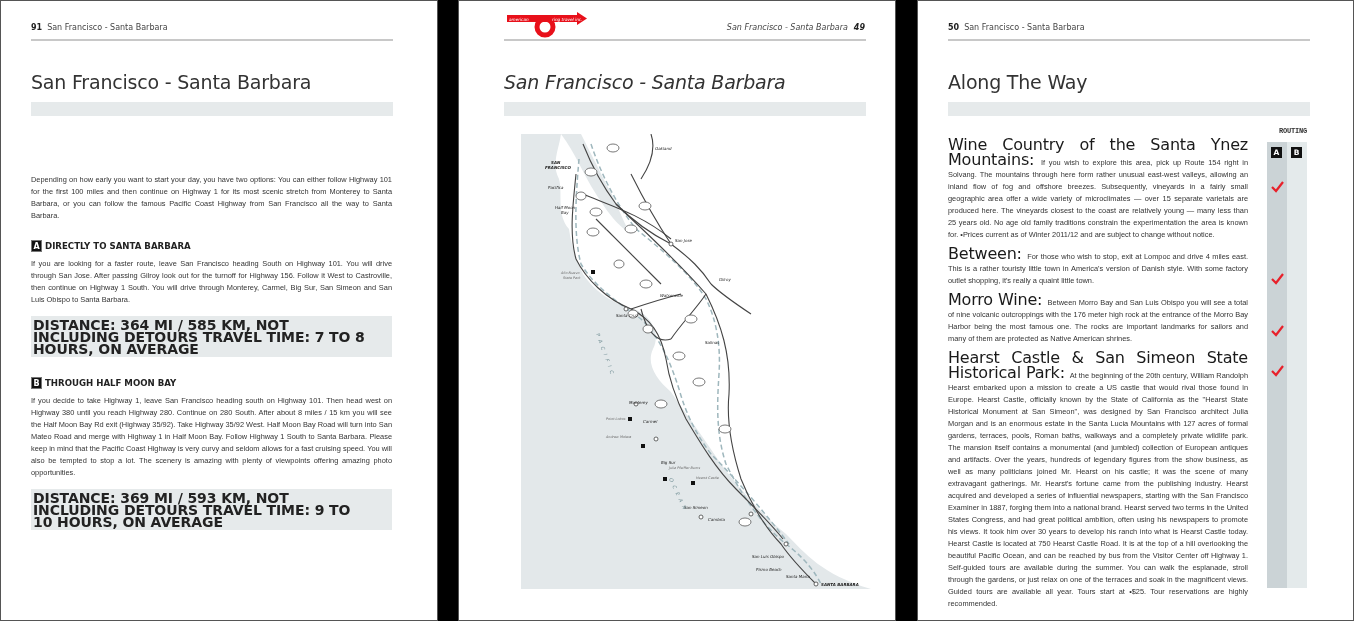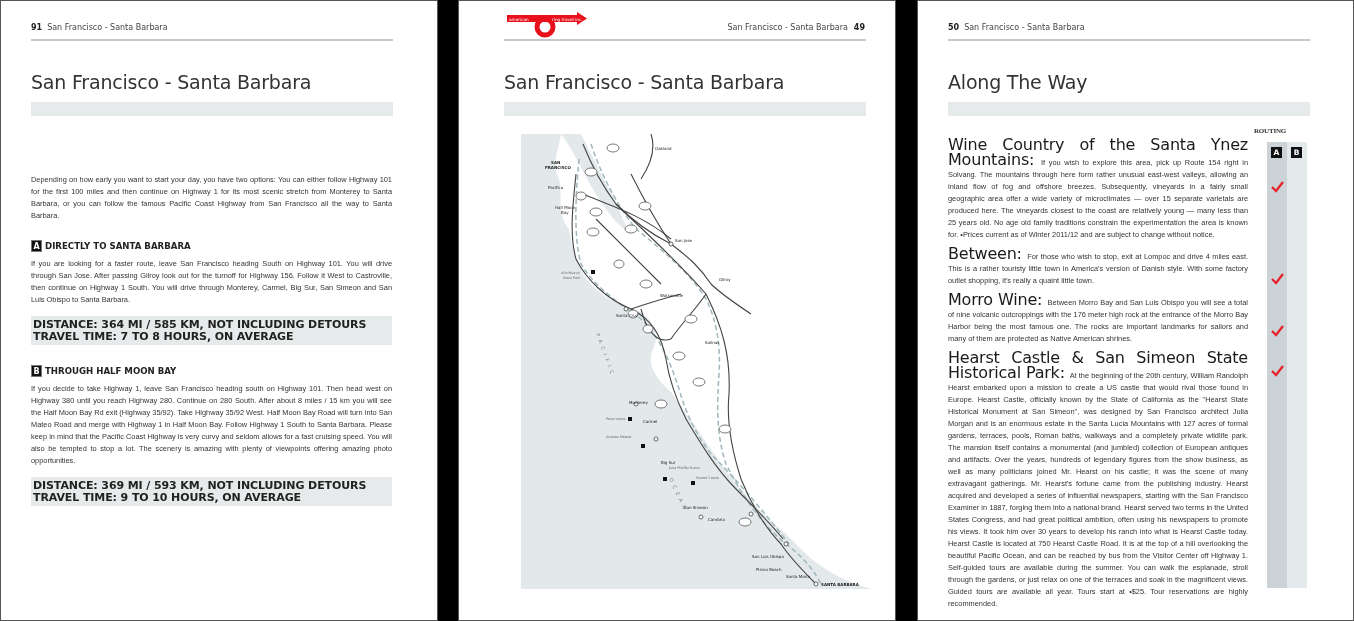--- a/index.html
+++ b/index.html
@@ -4,21 +4,21 @@
 <style>
   * { box-sizing: border-box; margin: 0; padding: 0; }
   html, body { width: 1354px; height: 621px; overflow: hidden; background: #000; }
   body { position: relative; font-family: "Liberation Sans", sans-serif; color: #222; }
 
   .page {
     position: absolute; top: 0; height: 621px; background: #fff;
     border: 1px solid #555; overflow: hidden;
   }
   #page-left  { left: 0; width: 438px; }
-  #page-mid   { left: 458px; width: 438px; }
+  #page-mid   { left: 458px; width: 438px; font-style: italic; }
   #page-right { left: 917px; width: 437px; }
 
   .running-head {
     position: absolute; top: 22px; font-size: 8px; color: #444;
     font-family: "DejaVu Sans", sans-serif; letter-spacing: 0;
   }
   .running-head b { font-weight: bold; color: #222; margin-right: 5px; }
   .head-rule { position: absolute; top: 38px; height: 2px; background: #c8c8c8; }
 
   .page-title {
@@ -35,41 +35,41 @@
     display: flex; align-items: center; gap: 3px; margin-top: 14px; margin-bottom: 6px;
     font-family: "DejaVu Sans", sans-serif; font-weight: bold; font-size: 8.6px; color: #222;
   }
   .route-badge {
     display: inline-flex; align-items: center; justify-content: center;
     width: 11px; height: 12px; background: #111; color: #fff;
     font-size: 8px; font-weight: bold; border: 1px solid #777;
   }
   .distance-box {
     background: #e6eaeb; margin-top: 10px; padding: 3px 18px 2px 2px;
-    font-family: "DejaVu Sans", sans-serif; font-weight: bold; font-size: 11px;
+    font-family: "DejaVu Sans", sans-serif; font-weight: bold; font-size: 14px;
     line-height: 12px; color: #222; letter-spacing: -0.1px;
   }
 
   
   #left-content { position: absolute; left: 30px; top: 149px; width: 361px; }
   #left-content .intro { margin-bottom: 2px; margin-top: 24px; }
 
   
   .logo { position: absolute; left: 48px; top: 9px; width: 80px; height: 28px; }
   #map { position: absolute; left: 62px; top: 133px; width: 350px; height: 455px; }
 
   
   #right-content { position: absolute; left: 30px; top: 138px; width: 300px; }
   .poi { margin-bottom: 7px; }
   .poi-name {
     font-family: "DejaVu Sans", sans-serif; font-weight: normal; font-size: 16px;
     color: #1a1a1a; margin-right: 3px; letter-spacing: -0.2px;
   }
   .routing-label {
-    position: absolute; left: 336px; top: 126px; font-family: Liberation Serif, serif;
+    position: absolute; left: 361px; top: 126px; font-family: Liberation Mono, monospace;
     font-weight: bold; font-size: 7px; color: #333; letter-spacing: -0.2px;
   }
   .routing-col {
     position: absolute; top: 141px; width: 20px; height: 446px;
   }
   .routing-col.a { left: 349px; background: #cbd3d6; }
   .routing-col.b { left: 369px; background: #e4eaeb; }
   .routing-head {
     position: absolute; top: 5px; left: 4px; width: 11px; height: 11px; background: #111;
     color: #fff; font-size: 7.5px; font-weight: bold; display: flex; align-items: center;

